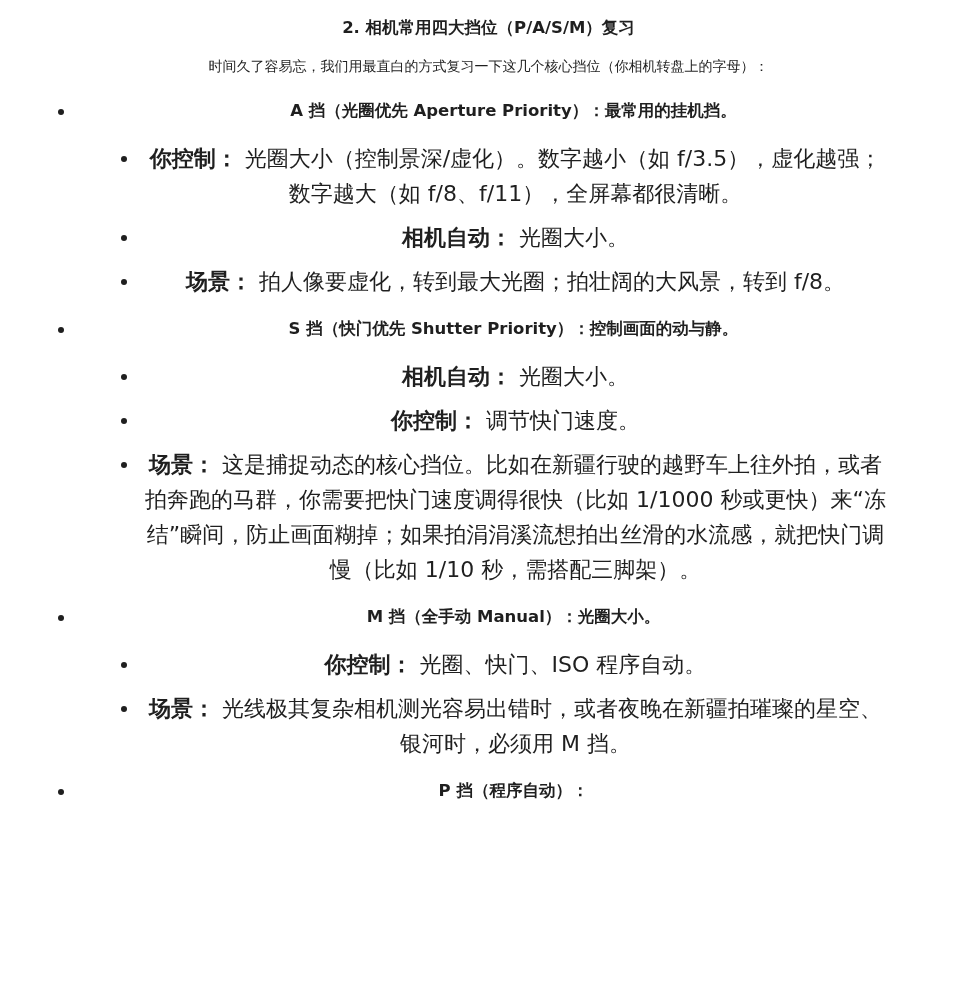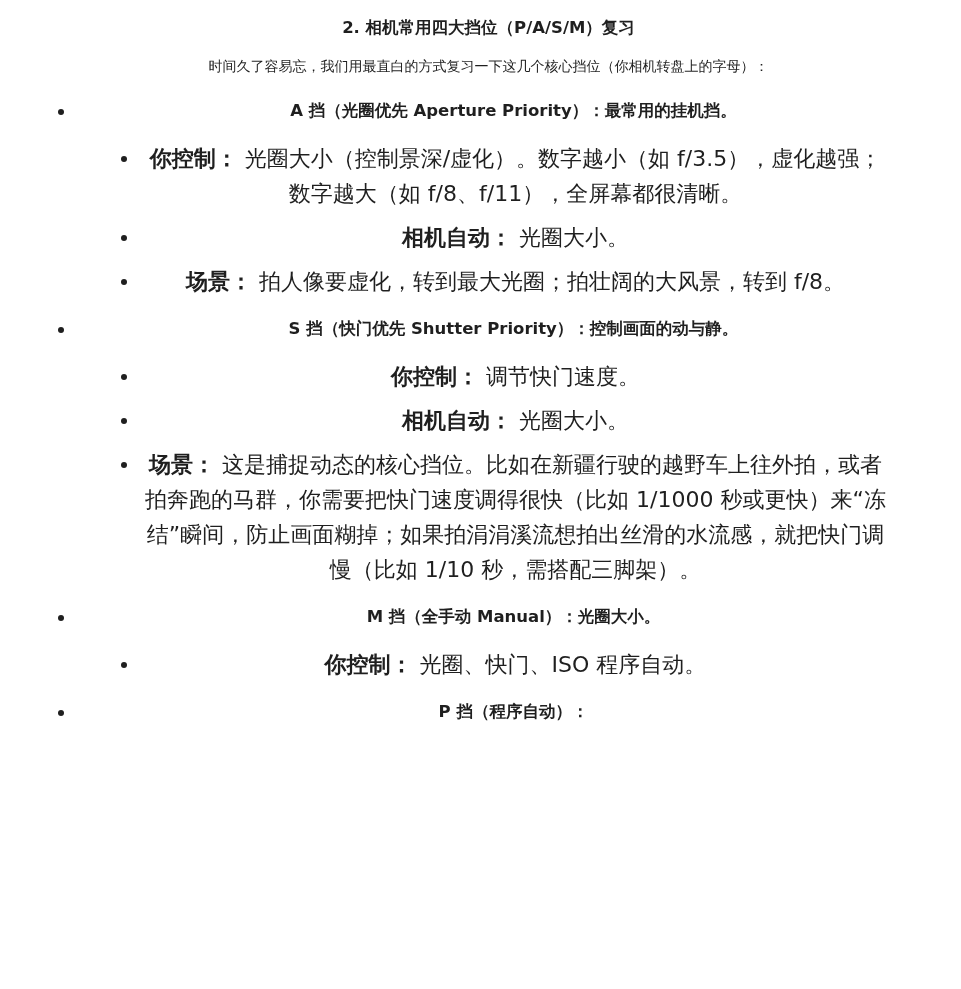--- a/index.html
+++ b/index.html
@@ -108,41 +108,45 @@
         </li>
       </ul>
     </li>
 
     <li class="top">
       <span class="bullet"></span>
       <span class="top-head">S 挡（快门优先 Shutter Priority）：控制画面的动与静。</span>
       <ul>
         <li class="sub">
           <span class="bullet"></span>
-          <span class="label">你控制：</span><span class="text"> 调节快门速度。</span>
+          <span class="label">相机自动：</span><span class="text"> 光圈大小。</span>
         </li>
         <li class="sub">
           <span class="bullet"></span>
-          <span class="label">相机自动：</span><span class="text"> 光圈大小。</span>
+          <span class="label">你控制：</span><span class="text"> 调节快门速度。</span>
         </li>
         <li class="sub">
           <span class="bullet"></span>
           <span class="label">场景：</span><span class="text"> 这是捕捉动态的核心挡位。比如在新疆行驶的越野车上往外拍，或者拍奔跑的马群，你需要把快门速度调得很快（比如 1/1000 秒或更快）来“冻结”瞬间，防止画面糊掉；如果拍涓涓溪流想拍出丝滑的水流感，就把快门调慢（比如 1/10 秒，需搭配三脚架）。</span>
         </li>
       </ul>
     </li>
 
     <li class="top">
       <span class="bullet"></span>
       <span class="top-head">M 挡（全手动 Manual）：光圈大小。</span>
       <ul>
         <li class="sub">
           <span class="bullet"></span>
           <span class="label">你控制：</span><span class="text"> 光圈、快门、ISO 程序自动。</span>
         </li>
+        <li class="sub">
+          <span class="bullet"></span>
+          <span class="label">场景：</span><span class="text"> 光线极其复杂相机测光容易出错时，或者夜晚在新疆拍璀璨的星空、银河时，必须用 M 挡。</span>
+        </li>
       </ul>
     </li>
 
     <li class="top">
       <span class="bullet"></span>
       <span class="top-head">P 挡（程序自动）：</span>
     </li>
   </ul>
 </div>
 

